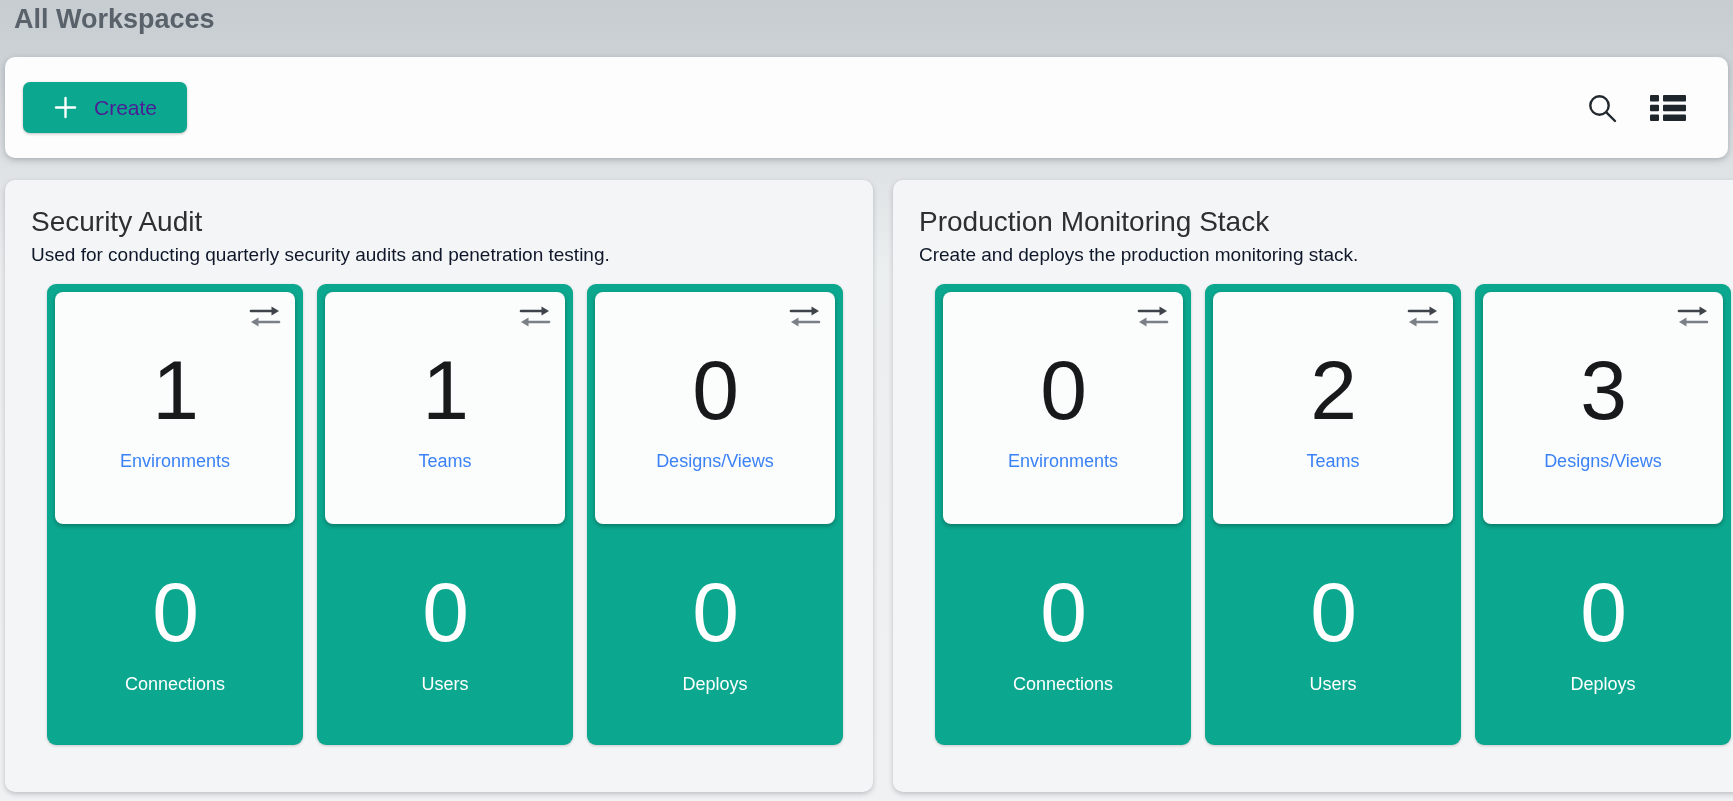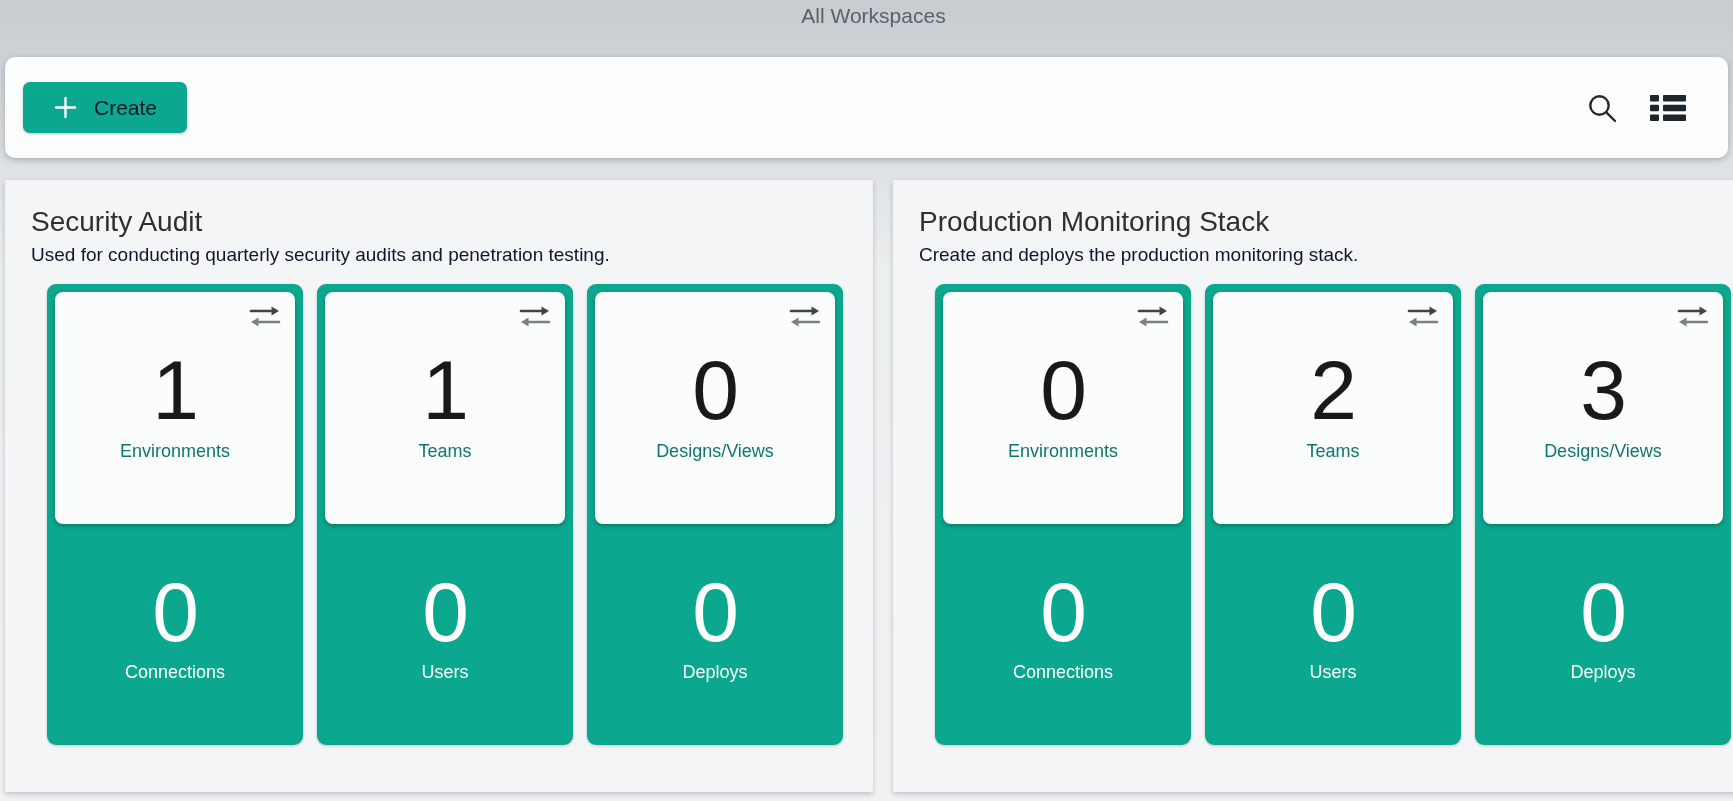--- a/index.html
+++ b/index.html
@@ -3,41 +3,40 @@
 <meta charset="utf-8">
 <style>
   * { box-sizing: border-box; margin: 0; padding: 0; }
   html, body { width: 1733px; height: 801px; overflow: hidden; }
   body {
     font-family: "Liberation Sans", sans-serif;
     background: linear-gradient(180deg, #c7ccd1 0%, #cdd2d6 8%, #dde1e3 20%, #ecefef 34%, #f0f1f2 100%);
   }
   .page-title {
     padding: 4px 0 0 14px;
-    font-size: 21px;
-    font-weight: 400;
+    font-size: 27px;
+    font-weight: 700;
     color: #59626a;
     height: 30px;
-    text-align: center;
   }
   .toolbar {
     margin: 27px 5px 0 5px;
     height: 101px;
     background: #fdfdfe;
     border-radius: 10px;
     box-shadow: 0 2px 6px rgba(70,80,90,0.35);
     display: flex;
     align-items: center;
     justify-content: space-between;
     padding: 0 40px 0 18px;
   }
   .create-btn {
     background: #0ba78e;
     border: none;
-    color: #0f172a;
+    color: #4c1d95;
     font-family: "Liberation Sans", sans-serif;
     font-size: 21px;
     border-radius: 7px;
     padding: 13px 30px;
     display: flex;
     align-items: center;
     gap: 16px;
     cursor: pointer;
     box-shadow: 0 1px 3px rgba(0,0,0,0.25);
   }
@@ -45,21 +44,21 @@
   .icon-btn { background: transparent; border: none; cursor: pointer; padding: 2px; display: flex; }
   .cards-row {
     display: flex;
     gap: 20px;
     margin: 22px 5px 0 5px;
     height: 612px;
   }
   .ws-card {
     flex: 1;
     background: #f4f5f6;
-    border-radius: 2px;
+    border-radius: 10px;
     box-shadow: 0 2px 5px rgba(70,80,90,0.30);
     padding: 26px 30px 48px 26px;
   }
   .ws-title { font-size: 28px; font-weight: 500; color: #2e2f30; }
   .ws-desc { font-size: 19px; color: #0f172a; margin-top: 6px; }
   .tiles-row { display: flex; gap: 14px; margin: 18px 0 0 16px; }
   .tile {
     width: 256px;
     height: 461px;
     background: #0ba78e;
@@ -79,22 +78,22 @@
     flex-direction: column;
     align-items: center;
     padding-top: 56px;
     box-shadow: 0 2px 4px rgba(0,0,0,0.28);
   }
   .swap { position: absolute; top: 12px; right: 13px; }
   .big { font-size: 84px; line-height: 1; font-weight: 400; letter-spacing: -1px; }
   .num-dark { color: #17191b; }
   .num-light { color: #ffffff; }
   .lbl { font-size: 18px; }
-  .lbl-dark { color: #0f766e; margin-top: 9px; }
-  .lbl-light { color: #ffffff; margin-top: 8px; }
+  .lbl-dark { color: #3b82f6; margin-top: 19px; }
+  .lbl-light { color: #ffffff; margin-top: 20px; }
   .tile-lower {
     flex: 1;
     display: flex;
     flex-direction: column;
     align-items: center;
     padding-top: 46px;
   }
 </style>
 </head>
 <body>

